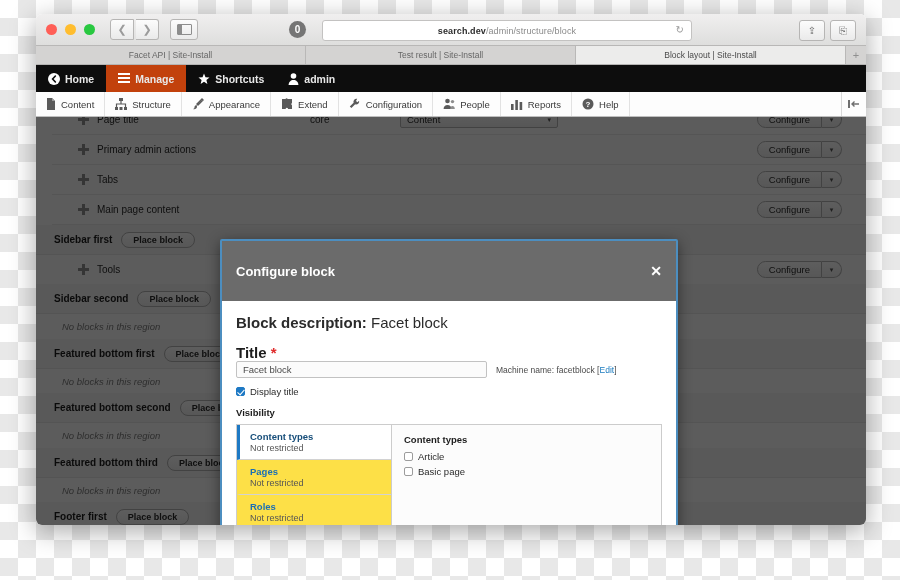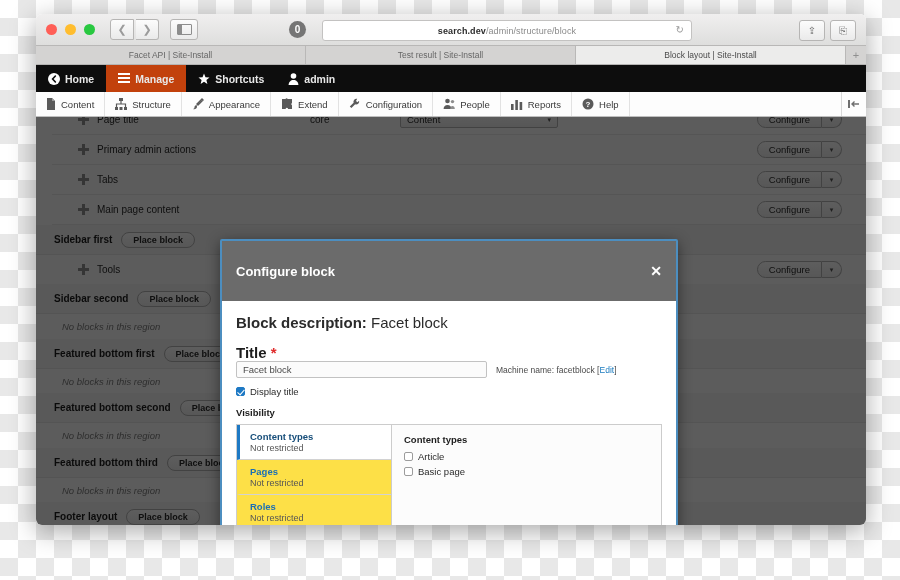--- a/index.html
+++ b/index.html
@@ -451,21 +451,21 @@
 
     <div class="regrow" style="top:331px">
       <span class="regname">Featured bottom third</span>
       <span class="btn-place">Place block</span>
     </div>
     <div class="emptyrow" style="top:359px">
       <span class="emptytxt">No blocks in this region</span>
     </div>
 
     <div class="regrow" style="top:385px">
-      <span class="regname">Footer layout</span>
+      <span class="regname">Footer first</span>
       <span class="btn-place">Place block</span>
     </div>
 
     <div class="dim"></div>
 
     <div class="modal">
       <div class="m-head">
         <span class="m-title">Configure block</span>
         <span class="m-close">✕</span>
       </div>

